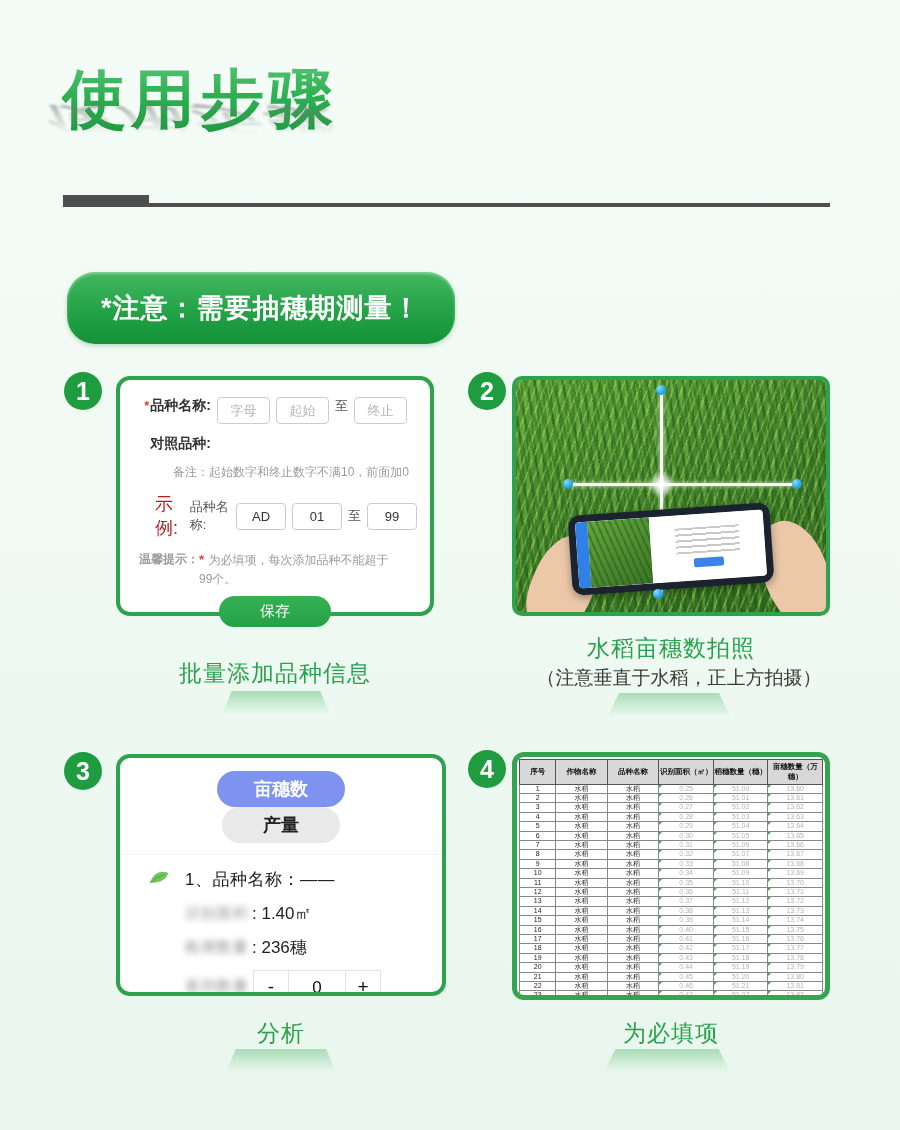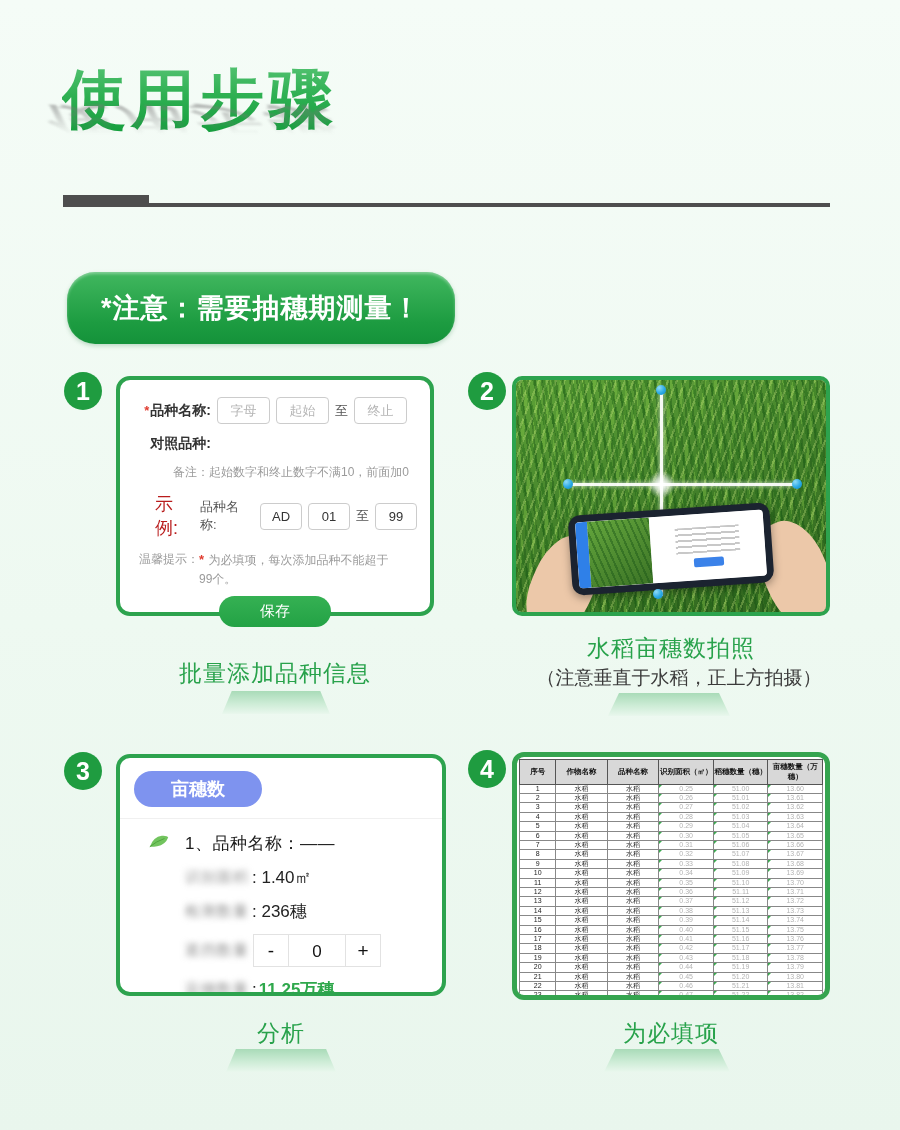--- a/index.html
+++ b/index.html
@@ -29,36 +29,36 @@
   .badge{position:absolute;width:38px;height:38px;border-radius:50%;background:#1f9c40;color:#fff;
          font-size:25px;font-weight:700;display:flex;align-items:center;justify-content:center;}
   .badge.b1{left:64px;top:372px;} .badge.b2{left:468px;top:372px;}
   .badge.b3{left:64px;top:752px;} .badge.b4{left:468px;top:750px;}
 
   
   .card{position:absolute;background:#fff;border:4px solid #2da34e;border-radius:14px;box-sizing:border-box;}
 
   
   .form-card{left:116px;top:376px;width:318px;height:240px;padding:17px 13px 12px 13px;}
-  .frow{display:flex;align-items:center;}
+  .frow{display:flex;align-items:flex-start;}
   .flabel{width:78px;text-align:right;font-size:14px;font-weight:700;color:#333;flex:none;}
   .req{color:#e03c30;font-size:13px;margin-right:1px;font-weight:700;}
   .fin{box-sizing:border-box;height:27px;border:1px solid #ccc;border-radius:4px;text-align:center;
        font-size:13px;color:#333;outline:none;background:#fff;font-family:inherit;}
   .fin::placeholder{color:#b5b5b5;}
   .fin.small{width:53px;margin-left:6px;}
   .fin.wide{width:192px;margin-left:6px;}
-  .fin.ex{width:42px;margin-left:6px;}
+  .fin.ex{width:50px;margin-left:6px;}
   .to{font-size:13px;color:#555;margin-left:6px;}
   .note{margin:11px 0 0 40px;font-size:12px;color:#9b9b9b;}
   .exrow{display:flex;align-items:center;margin:11px 0 0 22px;}
   .exlabel{font-size:18px;font-weight:400;color:#b91c1c;}
   .exfield{font-size:13px;color:#555;margin-left:5px;}
   .tip{display:flex;margin:10px 0 0 6px;font-size:12px;color:#9b9b9b;line-height:1.55;}
-  .tiplabel{flex:none;}
+  .tiplabel{flex:none;font-weight:bold;}
   .tiptext{width:200px;}
   .save-btn{display:block;margin:7px auto 0;width:112px;height:31px;border:none;border-radius:16px;
             background:linear-gradient(180deg,#35b153,#23a245);color:#fff;font-size:15px;
             font-family:inherit;cursor:pointer;}
 
   
   .photo-card{position:absolute;left:512px;top:376px;width:318px;height:240px;border:4px solid #2da34e;
               border-radius:10px;box-sizing:border-box;overflow:hidden;}
   .grass{position:absolute;inset:0;
      background:
@@ -97,21 +97,21 @@
 
   
   .caption{position:absolute;text-align:center;color:#28a24b;font-size:23px;font-weight:400;letter-spacing:1px;}
   .subcaption{position:absolute;text-align:center;color:#3a3a3a;font-size:19px;}
   .trap{position:absolute;height:23px;background:linear-gradient(180deg,#a9dbb8 0%,#cdecd6 55%,#e9f7ed 100%);
         clip-path:polygon(9% 0,91% 0,100% 100%,0 100%);}
 
   
   .analysis-card{left:116px;top:754px;width:330px;height:242px;padding:0;overflow:hidden;}
   .tabbar{display:flex;justify-content:space-between;align-items:center;padding:13px 14px 11px;
-          border-bottom:1px solid #f0f0f0;}
+          border-bottom:1px solid #f0f0f0;flex-direction:column;}
   .tab{height:36px;line-height:36px;border-radius:18px;text-align:center;font-size:18px;font-weight:700;cursor:pointer;}
   .tab.active{width:128px;background:#7e93ef;color:#fff;}
   .tab.inactive{width:118px;background:#e9e9e9;color:#222;}
   .acontent{padding:13px 14px 0 24px;}
   .aitem{display:flex;align-items:center;}
   .leaf{width:22px;height:22px;margin:0 15px 0 4px;flex:none;}
   .aitem-title{font-size:17px;color:#1a1a1a;letter-spacing:.5px;}
   .arow{display:flex;align-items:center;margin:11px 0 0 41px;font-size:17px;color:#222;}
   .blur-label{display:inline-block;min-width:64px;font-size:15px;color:#8f8f8f;filter:blur(3px);
               letter-spacing:1px;flex:none;}
@@ -208,20 +208,21 @@
 
   <div class="caption" style="left:116px;top:658px;width:318px;">批量添加品种信息</div>
   <div class="trap" style="left:222px;top:691px;width:108px;"></div>
   <div class="caption" style="left:512px;top:633px;width:318px;">水稻亩穗数拍照</div>
   <div class="subcaption" style="left:500px;top:665px;width:358px;">（注意垂直于水稻，正上方拍摄）</div>
   <div class="trap" style="left:608px;top:693px;width:122px;"></div>
 
   <div class="card analysis-card">
     <div class="tabbar">
       <div class="tab active">亩穗数</div>
+      <div class="tab inactive">产量</div>
     </div>
     <div class="acontent">
       <div class="aitem">
         <svg class="leaf" viewBox="0 0 24 24">
           <path d="M2 15 Q6 4 15 3 Q21 2.5 22 5 Q19 13 10 14.5 Q5 15.3 2 15 Z" fill="#72c45e"></path>
           <path d="M2 15 Q9 9 18 6" stroke="#4ea23c" stroke-width="1" fill="none"></path>
         </svg>
         <span class="aitem-title">1、品种名称：——</span>
       </div>
       <div class="arow">

